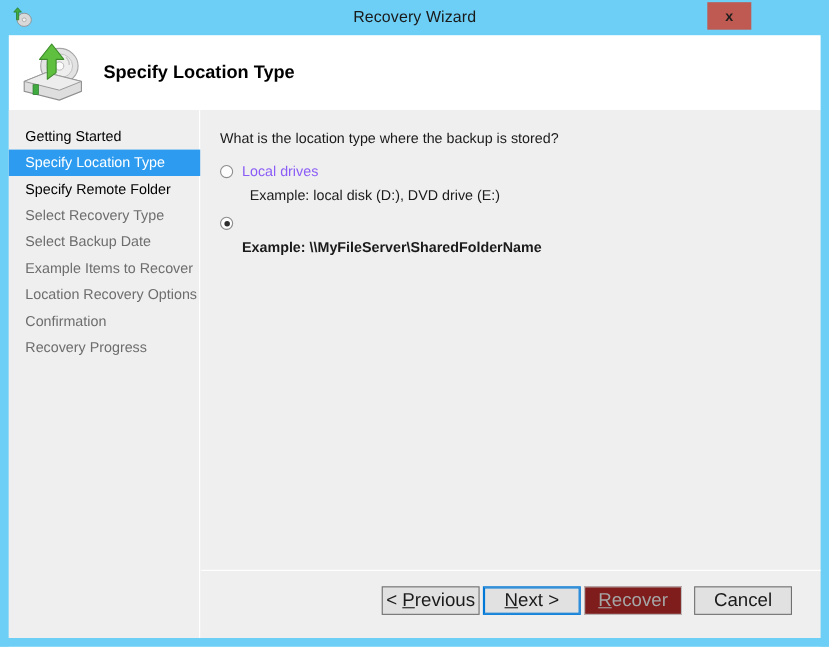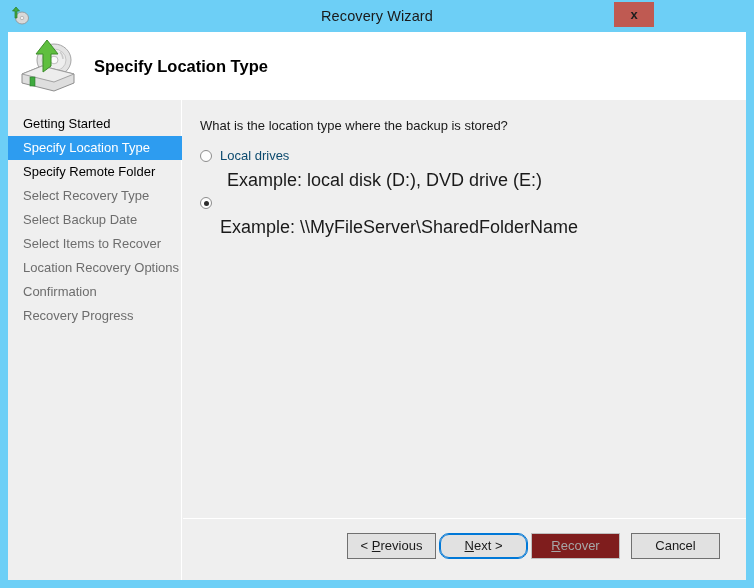--- a/index.html
+++ b/index.html
@@ -21,20 +21,21 @@
     overflow: hidden;
   }
 
   
   #titlebar {
     position: absolute;
     left: 0; top: 0;
     width: 660px;
     height: 32px;
     background: #6dcff6;
+    padding-left: 29px;
   }
   #title-icon {
     position: absolute;
     left: 10px; top: 6px;
     width: 20px; height: 20px;
   }
   #title-text {
     position: absolute;
     left: 0; top: 0;
     width: 754px;
@@ -133,21 +134,21 @@
     position: absolute;
     left: 17px; top: 18px;
     font-size: 13px;
     color: #1a1a1a;
     white-space: nowrap;
   }
   .opt-row {
     position: absolute;
     left: 17px;
     font-size: 13px;
-    color: #0c4a6e;
+    color: #8b5cf6;
     white-space: nowrap;
   }
   .radio {
     display: inline-block;
     width: 12px; height: 12px;
     border: 1px solid #8d8d8d;
     border-radius: 50%;
     background: #fdfdfd;
     vertical-align: -2px;
     position: relative;
@@ -157,21 +158,21 @@
   .radio.checked::after {
     content: "";
     position: absolute;
     left: 2.5px; top: 2.5px;
     width: 5px; height: 5px;
     border-radius: 50%;
     background: #2d2d2d;
   }
   .opt-example {
     position: absolute;
-    font-size: 18px;
+    font-size: 13px;
     color: #1a1a1a;
     white-space: nowrap;
   }
 
   
   #separator {
     position: absolute;
     left: 175px;
     top: 418px;
     width: 563px;
@@ -189,21 +190,21 @@
   }
   .wbtn {
     position: absolute;
     top: 14px;
     width: 89px;
     height: 26px;
     background: #e1e1e1;
     border: 1px solid #707070;
     box-sizing: border-box;
     font-family: "Liberation Sans", sans-serif;
-    font-size: 13px;
+    font-size: 17px;
     color: #1a1a1a;
     cursor: pointer;
     padding: 0;
     line-height: 24px;
     text-align: center;
   }
   .wbtn.focused {
     border: 1px solid #0078d7;
     outline: 1px solid #0078d7;
     outline-offset: -2px;
@@ -264,47 +265,47 @@
 
   <div id="body-area">
 
     <div id="sidebar">
       <div id="nav-list">
         <div class="nav-item strong">Getting Started</div>
         <div class="nav-item active">Specify Location Type</div>
         <div class="nav-item strong">Specify Remote Folder</div>
         <div class="nav-item">Select Recovery Type</div>
         <div class="nav-item">Select Backup Date</div>
-        <div class="nav-item">Select Items to Recover</div>
+        <div class="nav-item">Example Items to Recover</div>
         <div class="nav-item">Location Recovery Options</div>
         <div class="nav-item">Confirmation</div>
         <div class="nav-item">Recovery Progress</div>
       </div>
     </div>
 
     <div id="main">
       <div id="question">What is the location type where the backup is stored?</div>
 
       <div class="opt-row" style="top:48px;">
         <span class="radio"></span><span>Local drives</span>
       </div>
       <div class="opt-example" style="left:44px; top:70px;">Example: local disk (D:), DVD drive (E:)</div>
 
       <div class="opt-row" style="top:95px;">
         <span class="radio checked"></span>
       </div>
-      <div class="opt-example" style="left:37px; top:117px;">Example: \\MyFileServer\SharedFolderName</div>
+      <div class="opt-example" style="left:37px; top:117px;font-weight:bold;">Example: \\MyFileServer\SharedFolderName</div>
     </div>
 
     <div id="separator"></div>
 
     <div id="buttonbar">
       <button class="wbtn" style="left:164px;"><span>&lt; </span><span class="u">P</span><span>revious</span></button>
 
-      <button class="wbtn focused" style="left:256px;border-radius:10px;"><span class="u">N</span><span>ext &gt;</span></button>
+      <button class="wbtn focused" style="left:256px;"><span class="u">N</span><span>ext &gt;</span></button>
 
       <button class="wbtn disabled" style="left:348px;"><span class="u">R</span><span>ecover</span></button>
 
       <button class="wbtn" style="left:448px;">Cancel</button>
     </div>
 
   </div>
 </div>
 
 </body></html>

